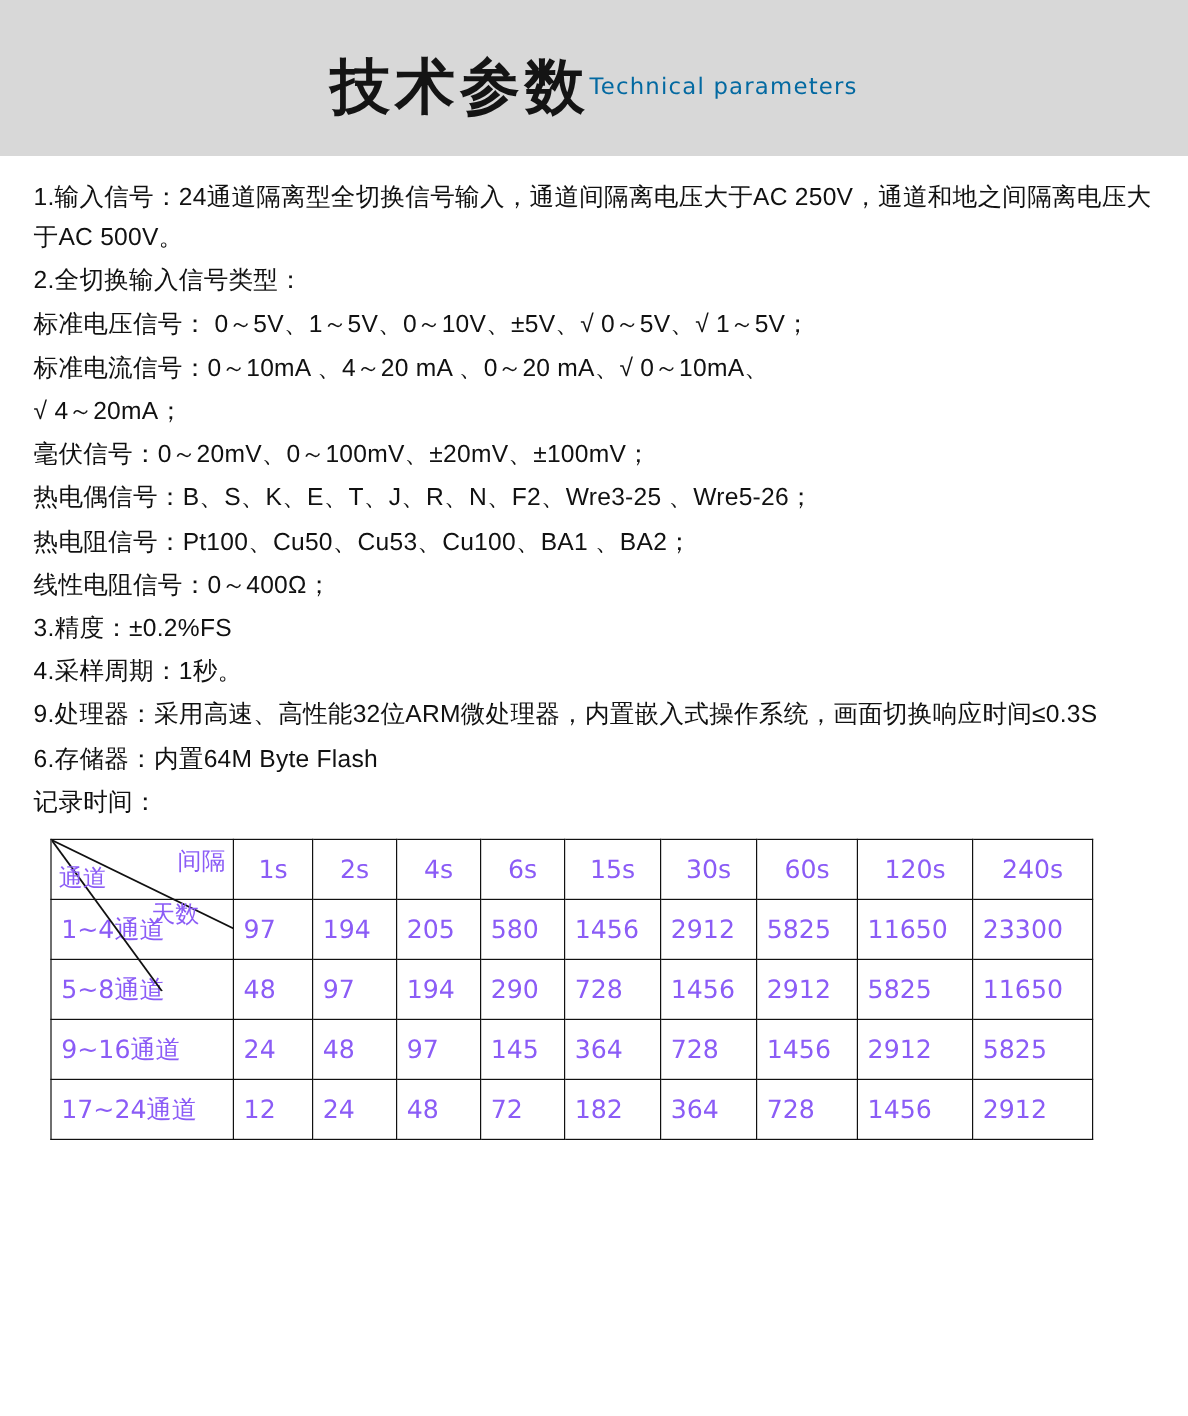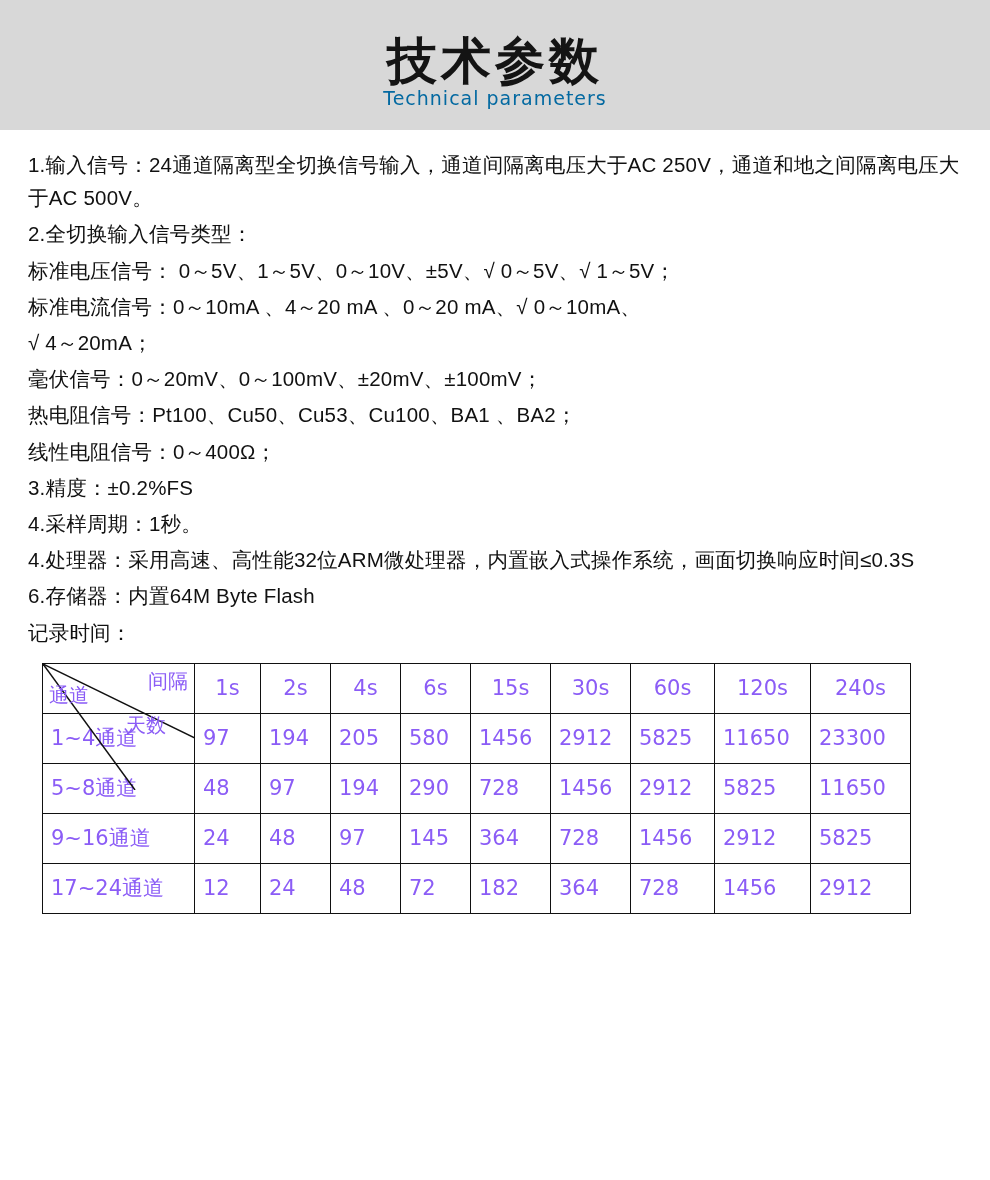--- a/index.html
+++ b/index.html
@@ -19,21 +19,21 @@
     width: 990px;
     height: 1180px;
     background: #fff;
   }
   
   .banner {
     width: 990px;
     height: 130px;
     background: #d8d8d8;
     display: flex;
-    flex-direction: column;
+    flex-direction: row;
     align-items: center;
     justify-content: center;
     box-sizing: border-box;
     padding-top: 14px;
   }
   .banner-title {
     font-size: 50px;
     font-weight: bold;
     letter-spacing: 4px;
     color: #141414;
@@ -142,25 +142,26 @@
     <div class="banner-sub">Technical parameters</div>
   </div>
 
   <div class="content">
     <p class="para">1.输入信号：24通道隔离型全切换信号输入，通道间隔离电压大于AC 250V，通道和地之间隔离电压大于AC 500V。</p>
     <p class="para">2.全切换输入信号类型：</p>
     <p class="para">标准电压信号： 0～5V、1～5V、0～10V、±5V、√ 0～5V、√ 1～5V；</p>
     <p class="para">标准电流信号：0～10mA 、4～20 mA 、0～20 mA、√ 0～10mA、</p>
     <p class="para">√ 4～20mA；</p>
     <p class="para">毫伏信号：0～20mV、0～100mV、±20mV、±100mV；</p>
+    <p class="para">热电偶信号：B、S、K、E、T、J、R、N、F2、Wre3-25 、Wre5-26；</p>
     <p class="para">热电阻信号：Pt100、Cu50、Cu53、Cu100、BA1 、BA2；</p>
     <p class="para">线性电阻信号：0～400Ω；</p>
     <p class="para">3.精度：±0.2%FS</p>
     <p class="para">4.采样周期：1秒。</p>
-    <p class="para">4.处理器：采用高速、高性能32位ARM微处理器，内置嵌入式操作系统，画面切换响应时间≤0.3S</p>
+    <p class="para">9.处理器：采用高速、高性能32位ARM微处理器，内置嵌入式操作系统，画面切换响应时间≤0.3S</p>
     <p class="para">6.存储器：内置64M Byte Flash</p>
     <p class="para">记录时间：</p>
 
     <div class="table-wrap">
       <table class="spec">
         <tbody>
             <tr>
           <td class="corner-cell">
             <svg width="152" height="126" viewBox="0 0 152 126">
               <line x1="0" y1="0" x2="152" y2="74" stroke="#111" stroke-width="1.5"></line>

